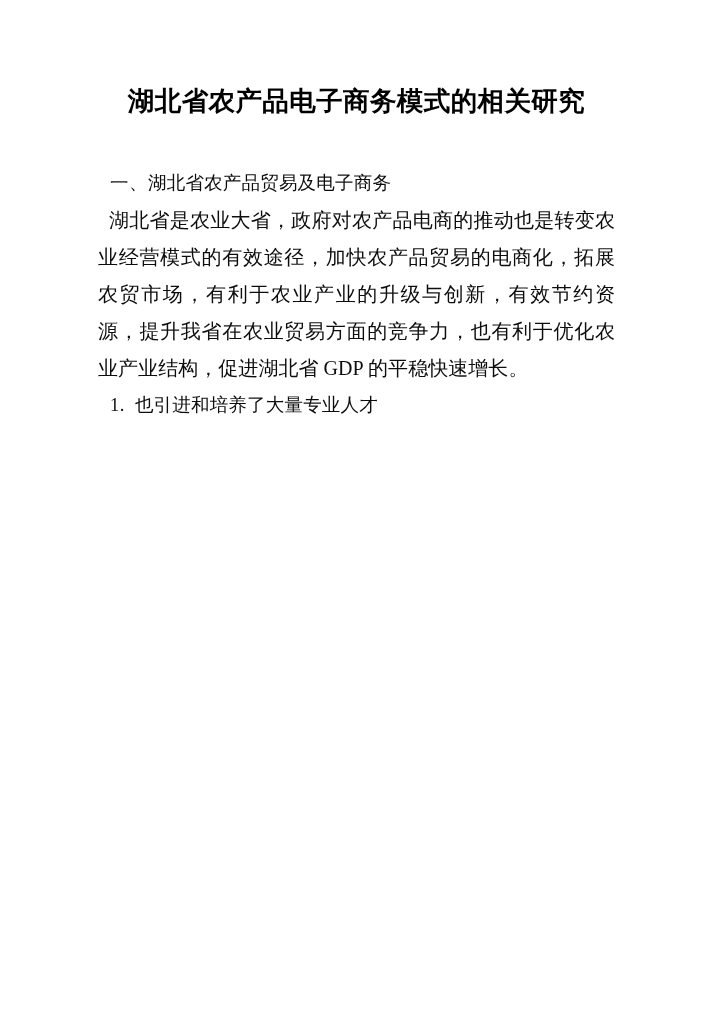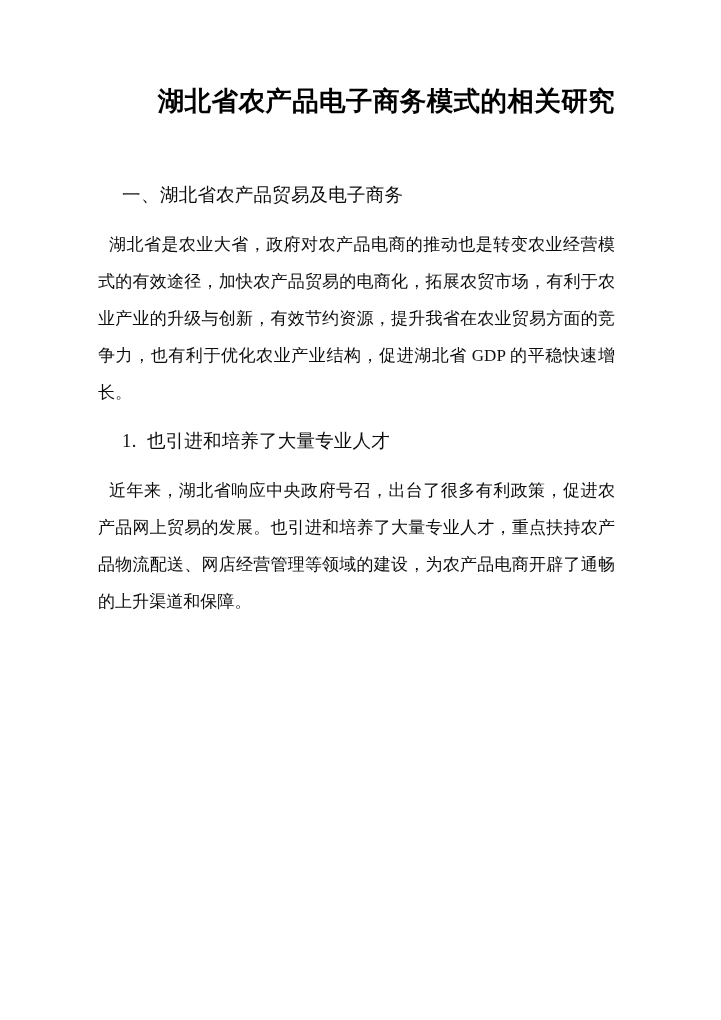--- a/index.html
+++ b/index.html
@@ -24,46 +24,46 @@
   }
   .doc-body {
     position: absolute;
     left: 98px;
     top: 84px;
     width: 517px;
   }
   .doc-title {
     font-size: 26.5px;
     font-weight: bold;
-    text-align: right;
+    text-align: center;
     letter-spacing: 0.4px;
     line-height: 1.35;
     margin: 0 0 0 0;
     color: #000000;
   }
   .title-gap {
     height: 45px;
   }
   .heading {
     font-size: 18.5px;
     line-height: 37px;
-    margin: 12px;
+    margin: 0;
     padding-left: 12px;
     letter-spacing: 0.2px;
     white-space: nowrap;
   }
   .heading .num {
     letter-spacing: 0.5px;
   }
   .heading .num-gap {
     display: inline-block;
     width: 10px;
   }
   p.para {
-    font-size: 17px;
+    font-size: 20px;
     line-height: 37px;
     margin: 0;
     text-align: justify;
     text-justify: inter-ideograph;
     text-indent: 11px;
     letter-spacing: 0.05px;
     word-break: break-all;
   }
 </style>
 </head>
@@ -79,18 +79,17 @@
     <div class="heading">
       <span class="num">一、</span><span>湖北省农产品贸易及电子商务</span>
     </div>
 
     <p class="para">湖北省是农业大省，政府对农产品电商的推动也是转变农业经营模式的有效途径，加快农产品贸易的电商化，拓展农贸市场，有利于农业产业的升级与创新，有效节约资源，提升我省在农业贸易方面的竞争力，也有利于优化农业产业结构，促进湖北省 GDP 的平稳快速增长。</p>
 
     <div class="heading">
       <span class="num">1.</span><span class="num-gap"></span><span>也引进和培养了大量专业人才</span>
     </div>
 
-    <p class="para">近年来，湖北省响应中央政府号召，出台了很多有利政策，促进农产品网上贸易的发展。也引进和培养了大量专业人才，重点扶持农产品物流配送、网店经营管理等领域的建设，为农产品电商开辟了通畅的上升渠道和保障。</p>
 
 
 
   </div>
 </div>
 
 </body></html>

